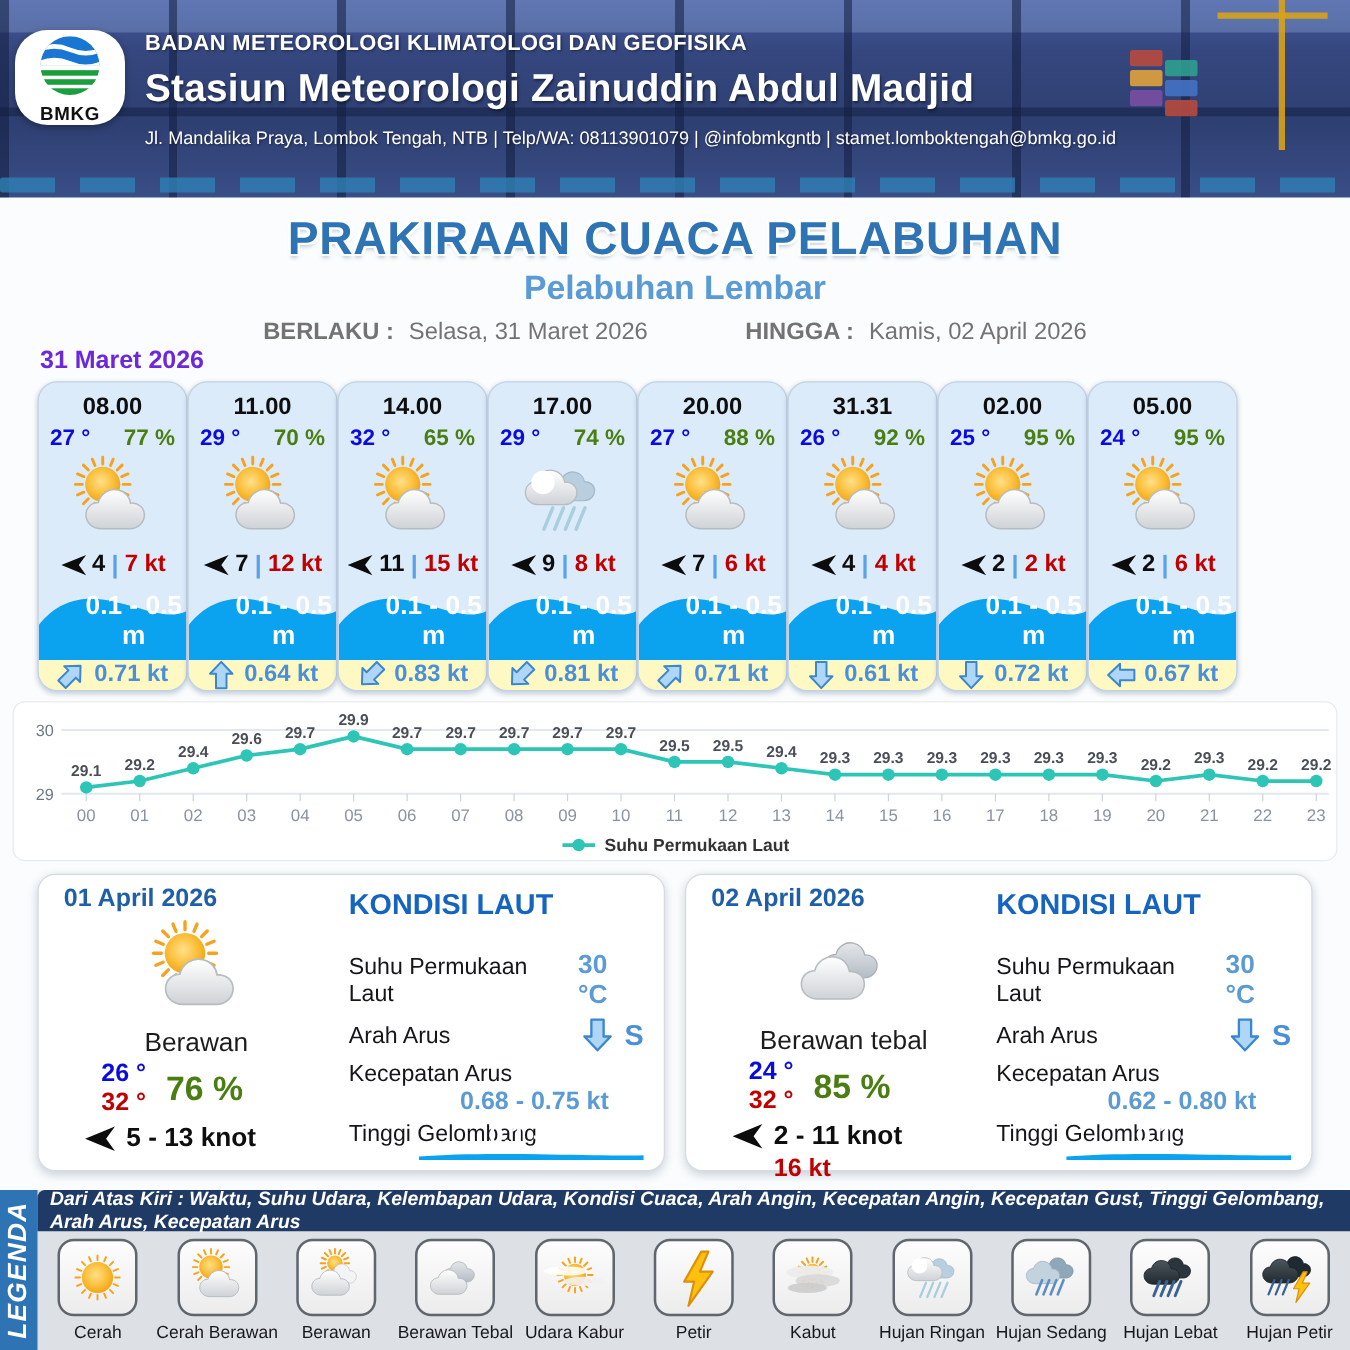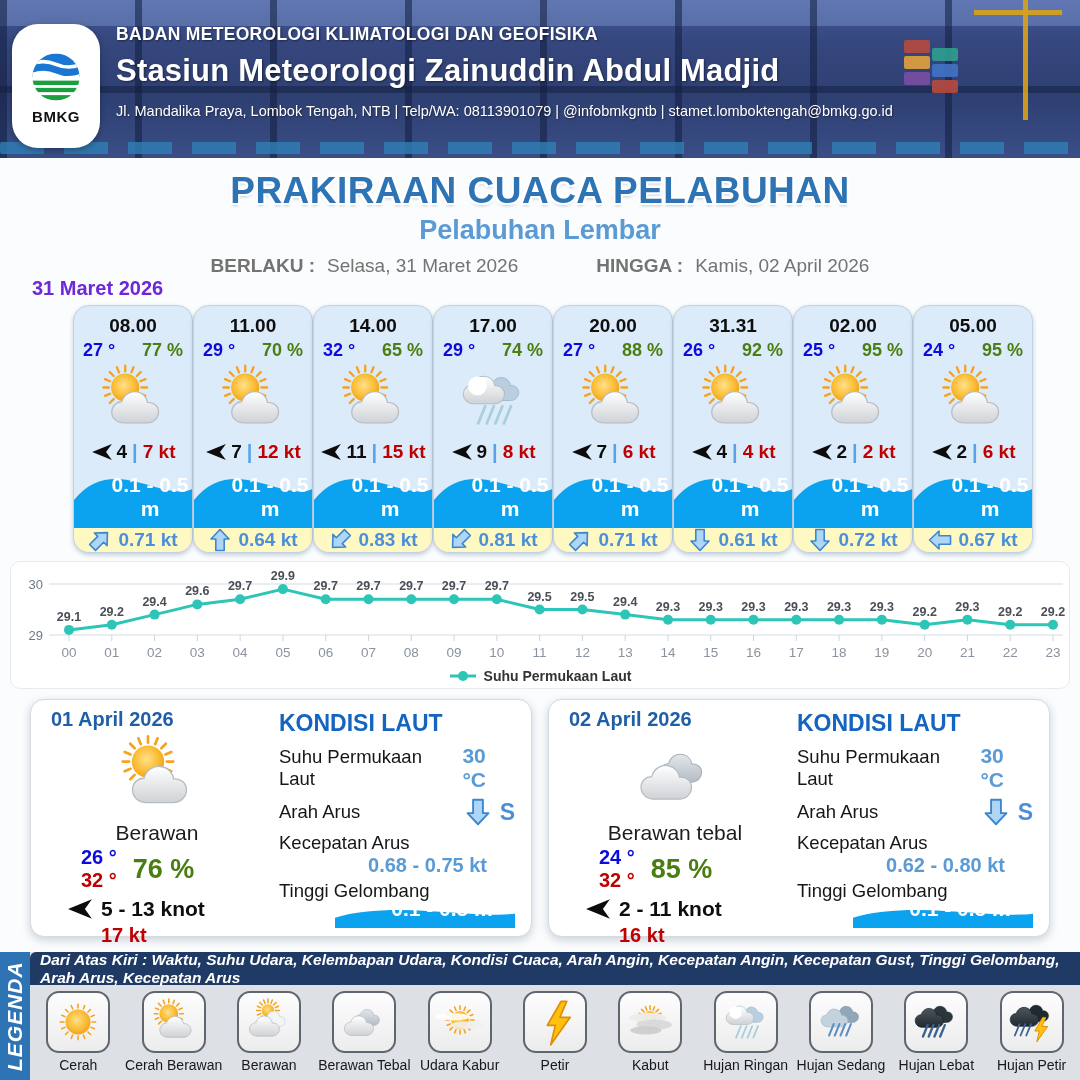--- a/index.html
+++ b/index.html
@@ -13,21 +13,21 @@
   .hdr-art { position:absolute; inset:0; }
   .hdr-art .mullions { position:absolute; inset:0;
         background:repeating-linear-gradient(90deg, rgba(18,30,62,.55) 0 7px, transparent 7px 135px); }
   .hdr-art .beam { position:absolute; left:0; right:0; top:86px; height:7px; background:rgba(18,30,62,.5); }
   .hdr-art .sky { position:absolute; left:0; right:0; top:0; height:26px; background:rgba(150,175,220,.35); }
   .hdr-art .seats { position:absolute; left:0; right:0; bottom:4px; height:12px;
         background:repeating-linear-gradient(90deg, #2e7fb5 0 44px, transparent 44px 64px); opacity:.8; border-radius:2px; }
   .hdr-art .cont { position:absolute; width:26px; height:13px; border-radius:2px; opacity:.9; }
   .hdr-art .crane { position:absolute; right:52px; top:0; width:5px; height:120px; background:#d9a21b; opacity:.9; }
   .hdr-art .crane-arm { position:absolute; right:18px; top:10px; width:88px; height:5px; background:#d9a21b; opacity:.9; }
-  .logo { position:absolute; left:12px; top:24px; width:88px; height:124px; background:#fff;
+  .logo { position:absolute; left:12px; top:24px; width:88px; height:76px; background:#fff;
           border-radius:26px; display:flex; flex-direction:column; align-items:center;
           justify-content:center; box-shadow:0 2px 6px rgba(0,0,0,.3); z-index:3; }
   .logo-txt { font-weight:bold; font-size:15px; color:#111; letter-spacing:.5px; margin-top:2px; }
   .hdr-text { position:absolute; left:116px; top:24px; right:10px; z-index:2; color:#fff;
               text-shadow:1px 1px 2px rgba(0,0,0,.45); }
   .hdr-agency { font-size:17.5px; font-weight:bold; letter-spacing:.3px; }
   .hdr-station { font-size:31px; font-weight:bold; margin-top:8px; letter-spacing:.2px; }
   .hdr-addr { font-size:14.5px; margin-top:14px; font-weight:normal; }
 
   
@@ -35,21 +35,21 @@
   .title-main { font-size:37px; font-weight:800; color:#2e74b5; letter-spacing:.5px;
         text-shadow:-2px -2px 0 #fff,2px -2px 0 #fff,-2px 2px 0 #fff,2px 2px 0 #fff,0 3px 3px rgba(100,120,150,.35); }
   .title-sub { font-size:27px; font-weight:bold; color:#5b9bd5; margin-top:3px; }
   .validity { display:flex; justify-content:center; gap:12px; font-size:19px; color:#737373; margin-top:9px; }
   .vlabel { font-weight:bold; }
   .gap { margin-left:66px; }
 
   
   .hourly { padding:0 30px; }
   .date-label { color:#6d28d9; font-weight:bold; font-size:20px; margin:0 0 5px 2px; }
-  .cards { display:flex; gap:0;margin-left:43px; }
+  .cards { display:flex; gap:0; }
   .hcard { width:120px; height:248px; background:#dcebfa; border:1px solid #c3d2e2; border-radius:16px;
            box-shadow:0 2px 4px rgba(60,90,130,.28); display:flex; flex-direction:column; overflow:hidden; }
   .htime { text-align:center; font-weight:bold; font-size:19px; color:#0e0e0e; margin-top:9px; }
   .hth { display:flex; justify-content:space-between; padding:3px 9px 0; font-weight:bold; font-size:18px; }
   .temp { color:#0b0bdf; } .hum { color:#4a7d12; }
   .hicon { height:82px; display:flex; align-items:center; justify-content:center; }
   .hwind { display:flex; align-items:center; justify-content:center; gap:4px; font-weight:bold;
            font-size:19px; color:#0e0e0e; height:32px; }
   .wsep { color:#5aa2e8; font-size:20px; margin:0 1px; }
   .wgust { color:#c00000; }
@@ -77,21 +77,21 @@
   .dcond { font-size:21px; color:#1c1c1c; text-align:center; }
   .dtemps { display:flex; align-items:center; gap:16px; margin-top:1px; padding-left:30px; }
   .tcol { display:flex; flex-direction:column; line-height:1.15; }
   .tmin { color:#0b0bdf; font-weight:bold; font-size:20px; }
   .tmax { color:#c00000; font-weight:bold; font-size:20px; }
   .dhum { color:#4a7d12; font-weight:bold; font-size:27px;text-align:right; }
   .dwind { display:flex; align-items:center; gap:8px; font-weight:bold; font-size:21px;
            color:#0e0e0e; margin-top:5px; padding-left:16px; }
   .dgust { color:#c00000; font-weight:bold; font-size:20px; padding-left:50px; margin-top:3px; }
   .dright { flex:1; padding-left:16px; display:flex; flex-direction:column; }
-  .dsea-h { color:#1565c0; font-weight:bold; font-size:23px; margin:2px 0 4px; }
+  .dsea-h { color:#1565c0; font-weight:bold; font-size:23px; margin:2px 0 20px; }
   .srow { display:flex; justify-content:space-between; align-items:center; font-size:18.5px;
           color:#141619; margin:3px 0; }
   .sval { color:#5b9bd5; font-weight:bold; font-size:21px; }
   .sdir { display:flex; align-items:center; gap:8px; color:#4a90d9; font-weight:bold; font-size:23px; }
   .srow-label { font-size:18.5px; color:#141619; margin-top:3px; }
   .sspeed { text-align:right; color:#5b9bd5; font-weight:bold; font-size:20px; padding-right:28px; }
   .dwave { position:relative; width:180px; height:58px; align-self:flex-end; margin-top:4px; }
   .dwave svg { position:absolute; inset:0; width:100%; height:100%; }
 
   
@@ -757,21 +757,20 @@
           <span class="tmax">32 °</span>
         </div>
         <span class="dhum">76 %</span>
       </div>
       <div class="dwind">
             <svg width="26" height="22" viewBox="0 0 24 20">
               <path d="M1 10 L23 1 L16.5 10 L23 19 Z" fill="#0c0c0c"></path>
             </svg>
             <span>5  - 13 knot</span>
           </div>
-      <div class="dgust">17 kt</div>
     </div>
     <div class="dright">
       <div class="dsea-h">KONDISI LAUT</div>
       <div class="srow">
         <span>Suhu Permukaan Laut</span>
         <span class="sval">30 °C</span>
       </div>
       <div class="srow">
         <span>Arah Arus</span>
         <span class="sdir">

